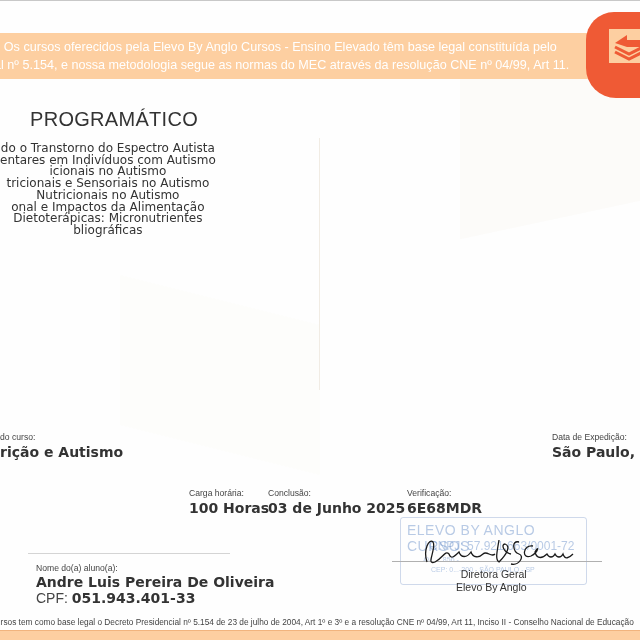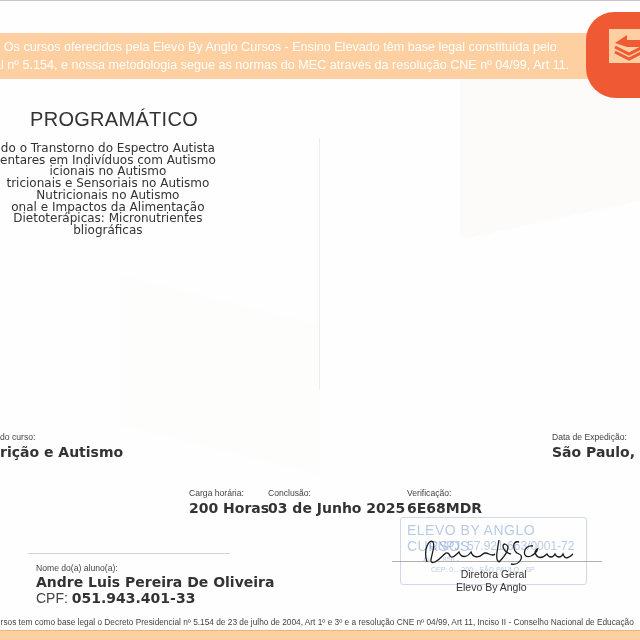--- a/index.html
+++ b/index.html
@@ -103,21 +103,21 @@
   </div>
   <div class="vrule"></div>
 
   <div class="lbl" style="left:0;top:432px">do curso:</div>
   <div class="val" style="left:0;top:444px">rição e Autismo</div>
 
   <div class="lbl" style="left:552px;top:432px">Data de Expedição:</div>
   <div class="val" style="left:552px;top:444px">São Paulo, 03 de</div>
 
   <div class="lbl" style="left:189px;top:488px">Carga horária:</div>
-  <div class="val" style="left:189px;top:500px">200 Horas</div>
+  <div class="val" style="left:189px;top:500px">100 Horas</div>
 
   <div class="lbl" style="left:268px;top:488px">Conclusão:</div>
   <div class="val" style="left:268px;top:500px">03 de Junho 2025</div>
 
   <div class="lbl" style="left:407px;top:488px">Verificação:</div>
   <div class="val" style="left:407px;top:500px">6E68MDR</div>
 
   <div class="name-rule"></div>
   <div class="lbl" style="left:36px;top:563px">Nome do(a) aluno(a):</div>
   <div class="val" style="left:36px;top:574px">Andre Luis Pereira De Oliveira</div>

